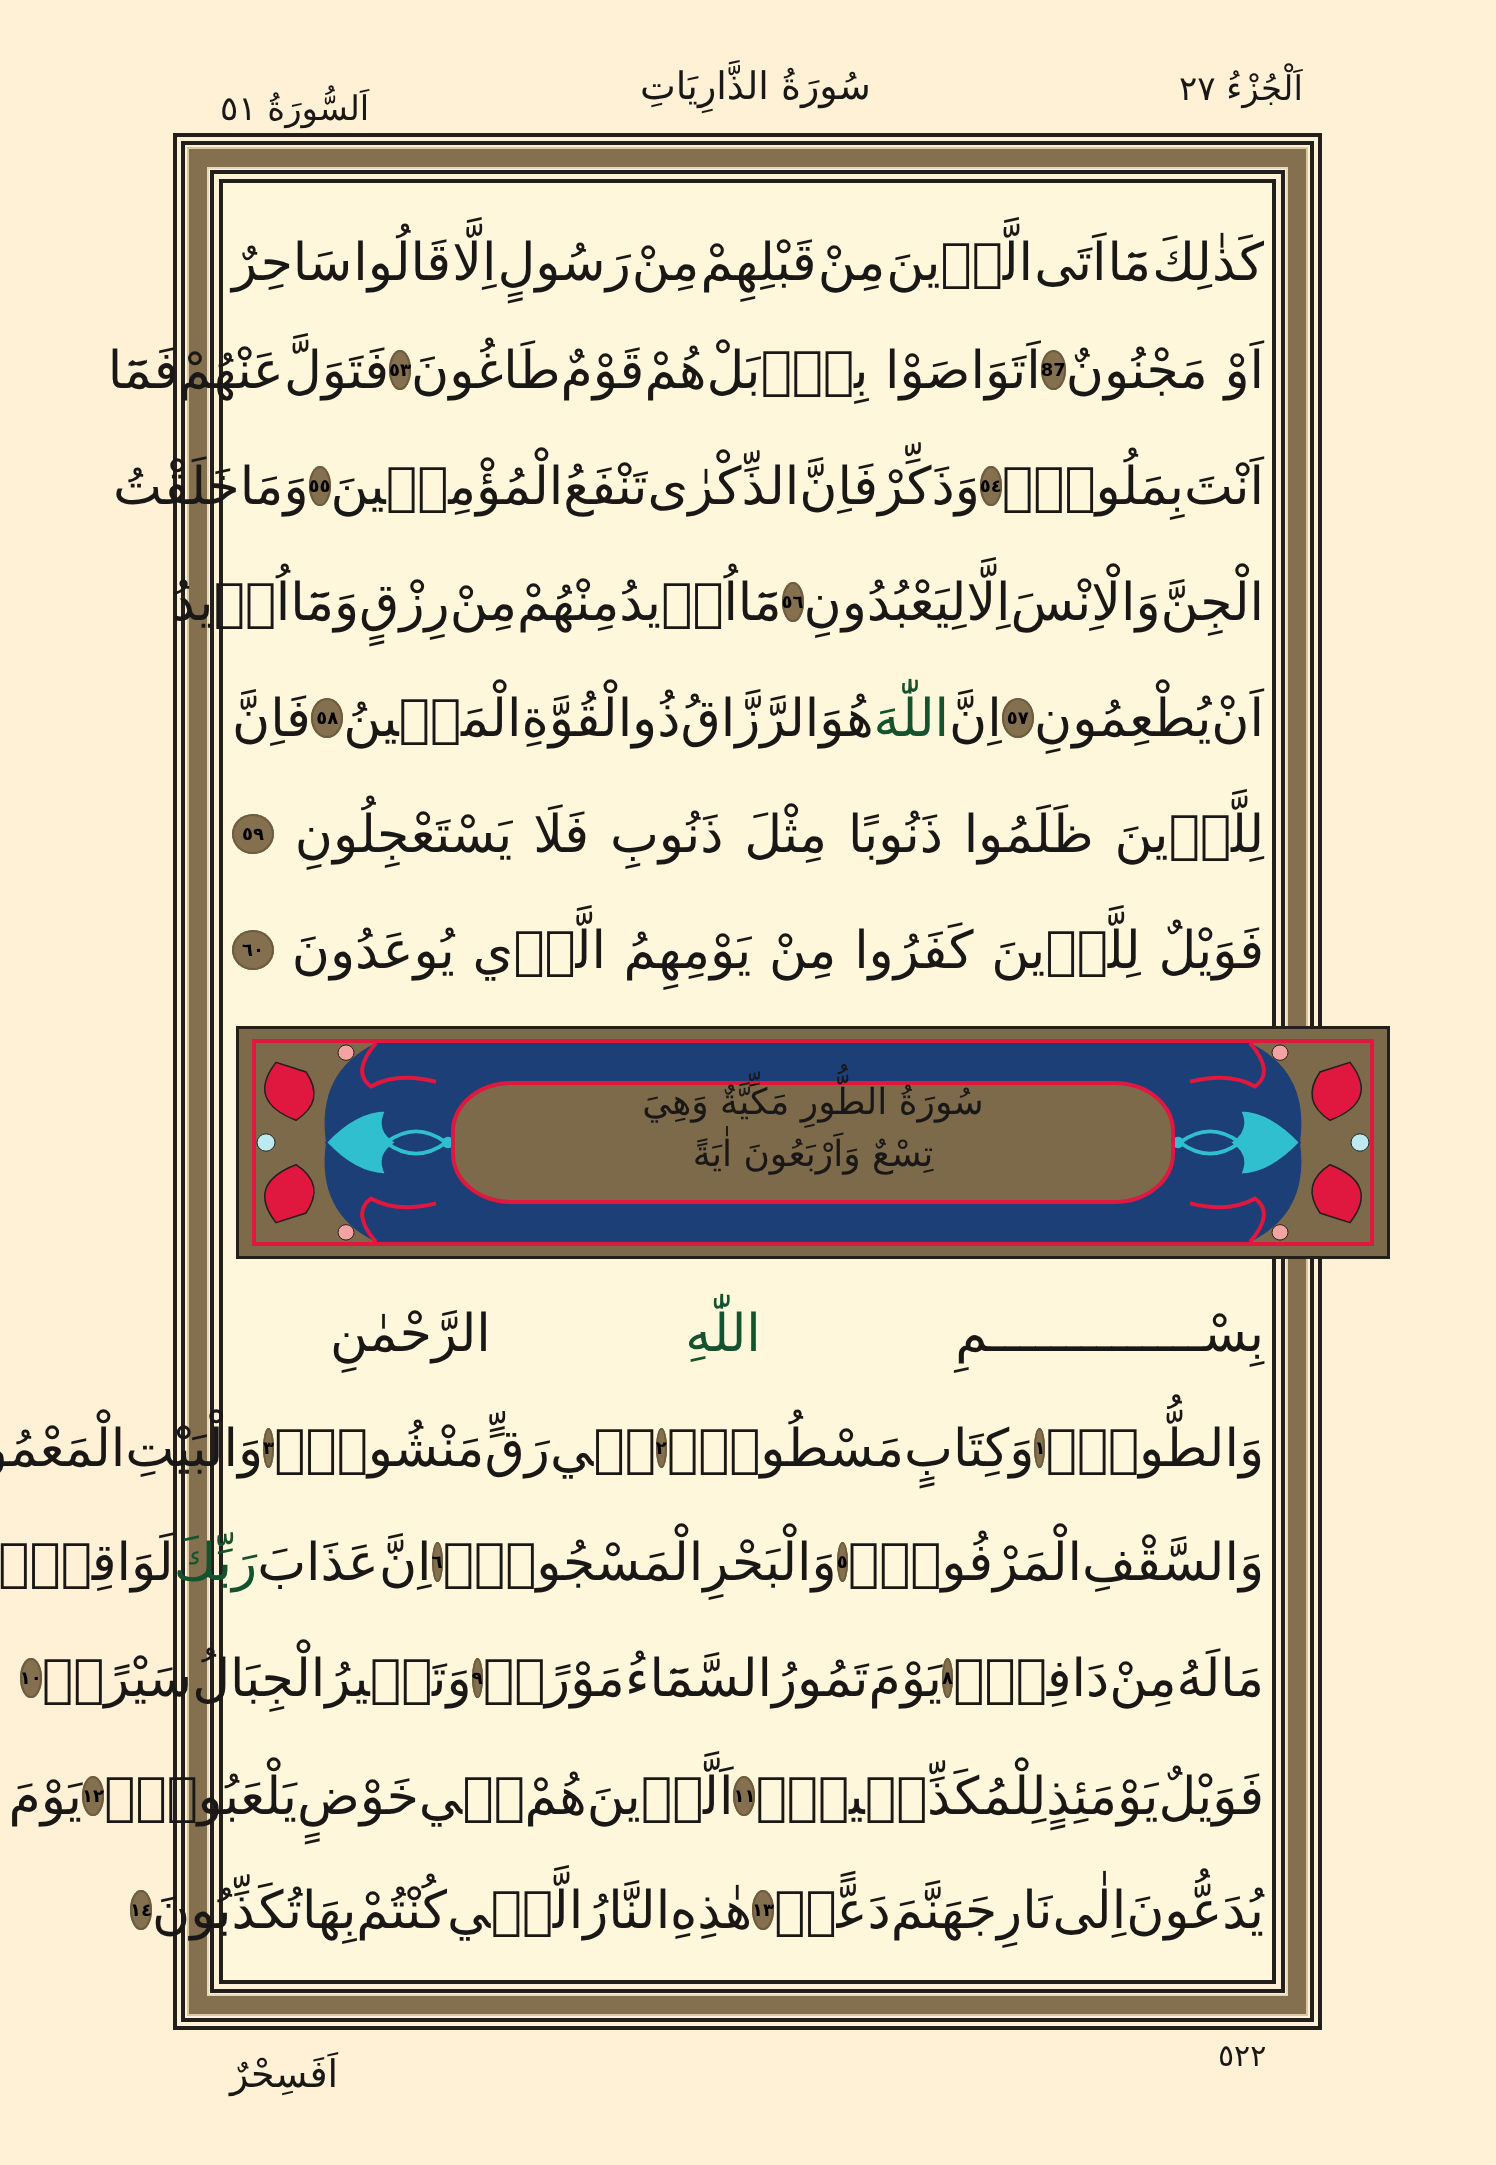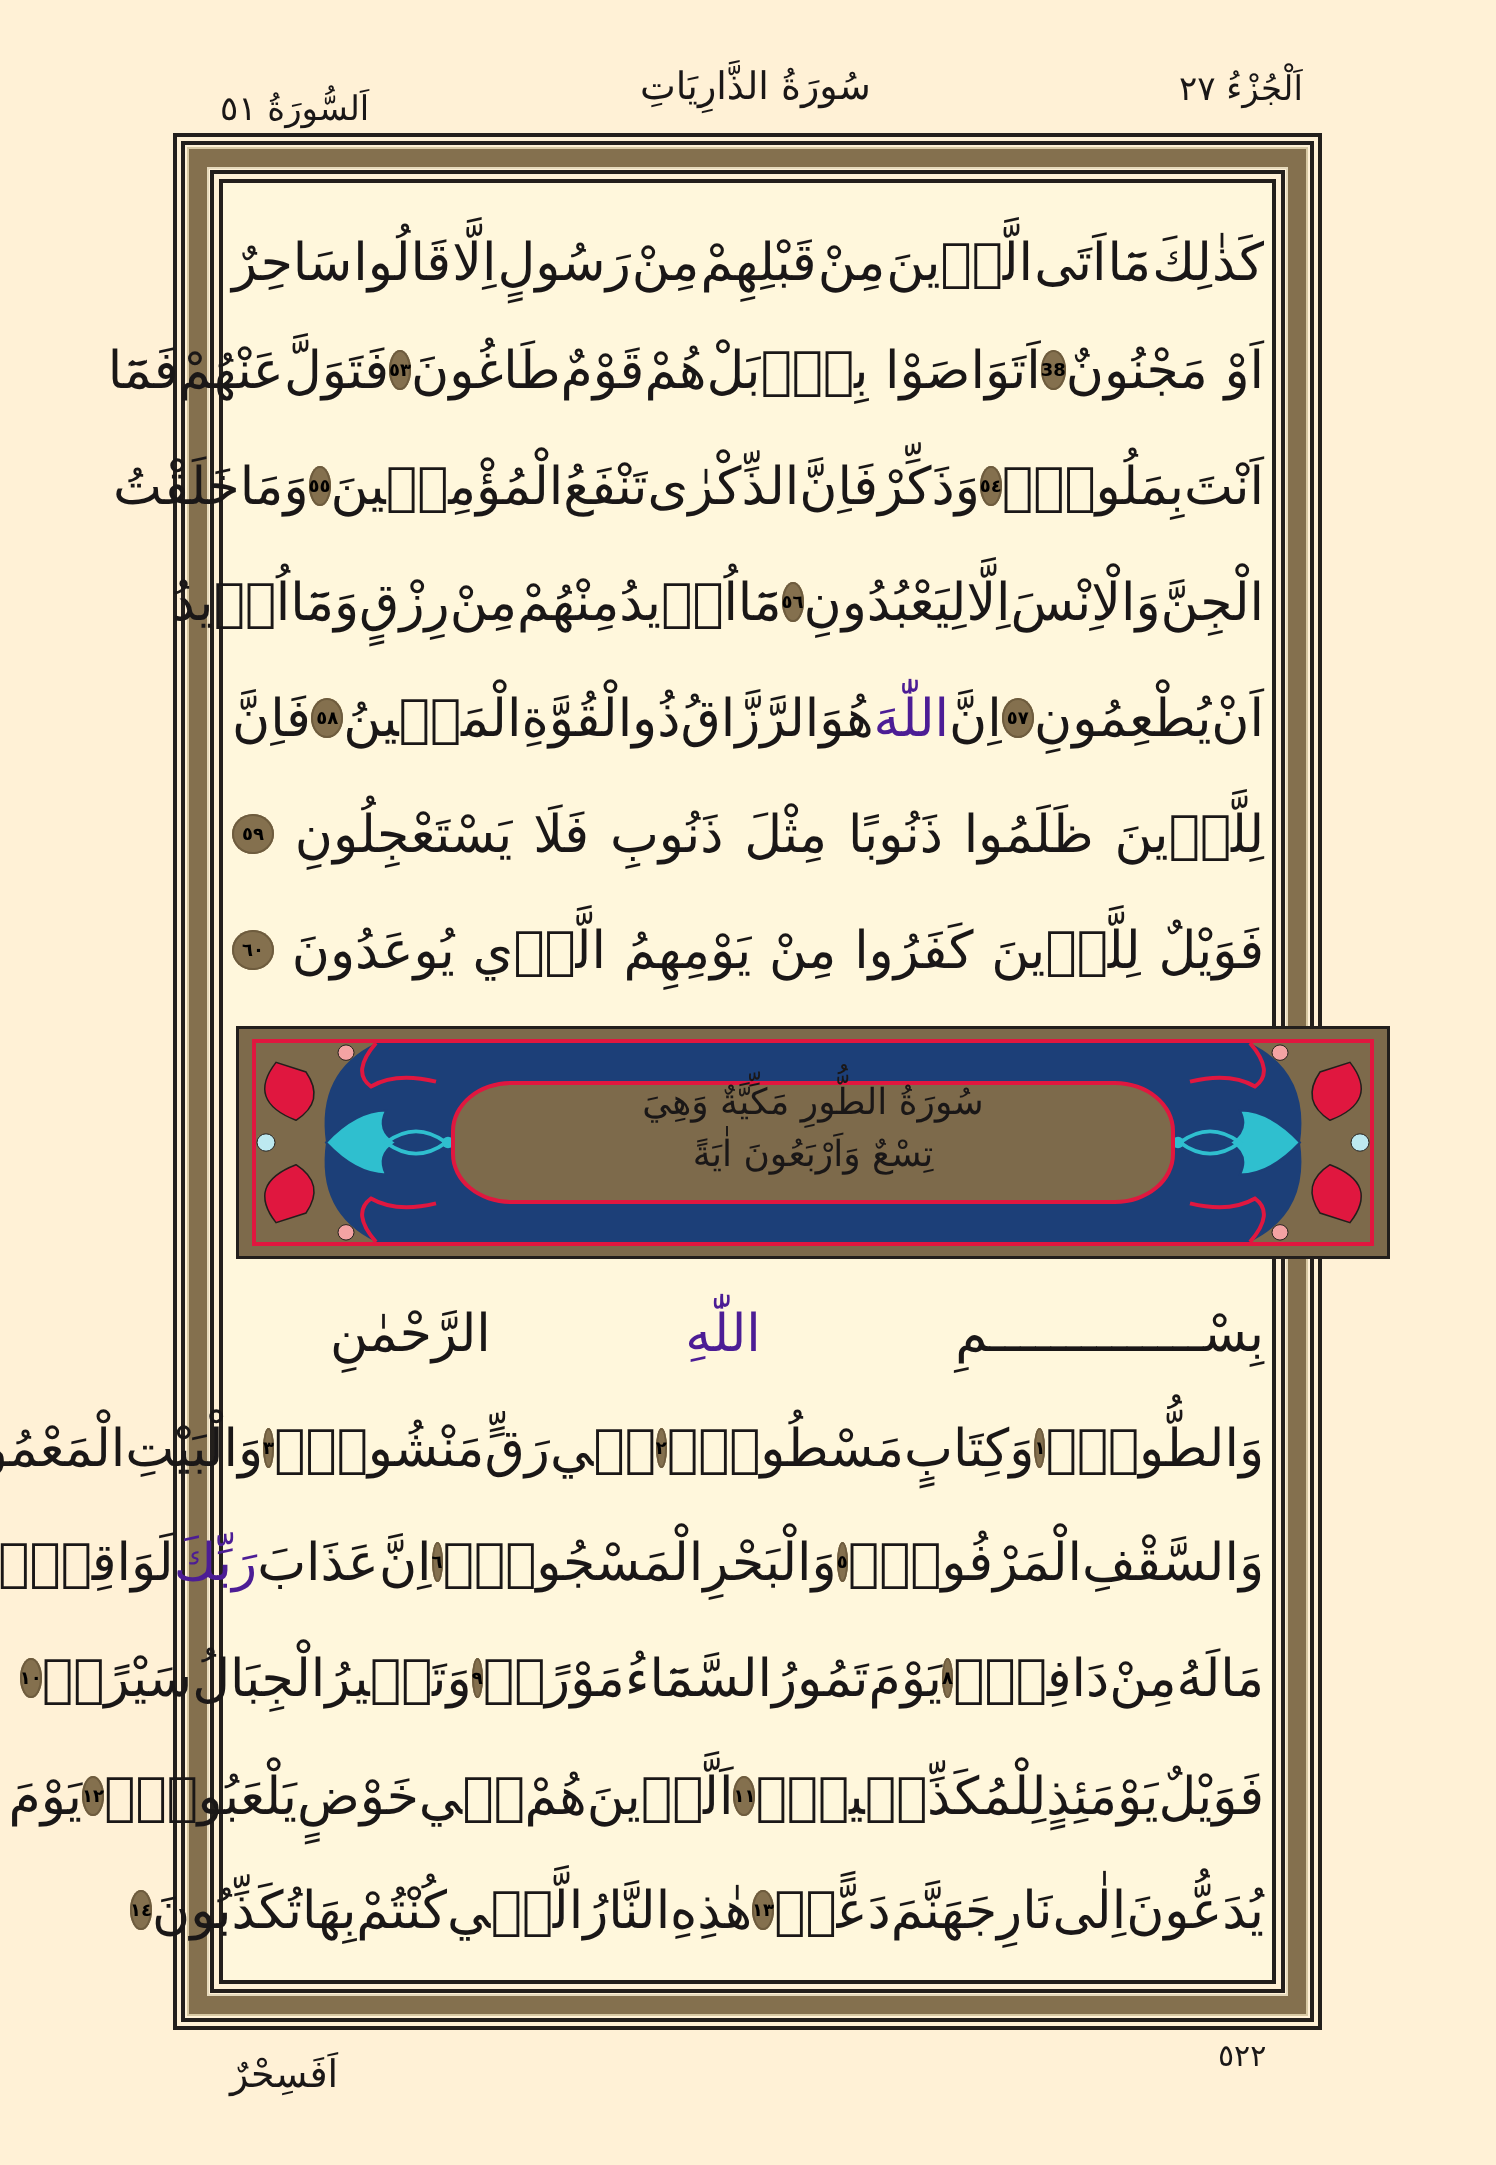--- a/index.html
+++ b/index.html
@@ -21,21 +21,21 @@
   .b5 { position:absolute; left:210px; top:170px; width:1075px; height:1823px; border:4px solid #231f1c; box-sizing:border-box; }
   .panel { position:absolute; left:219px; top:179px; width:1057px; height:1805px; border:4px solid #231f1c; box-sizing:border-box; background:#fff7dc; }
 
   .line {
     position:absolute; left:232px; width:1032px; height:100px;
     direction:rtl; text-align:justify; text-align-last:justify;
     font-size:52px; line-height:100px; white-space:nowrap;
     display:flex; justify-content:space-between; align-items:center;
   }
   .word { display:inline-block; }
-  .red { color:#4c1d95; }
+  .red { color:#14532d; }
   .marker {
     display:inline-flex; align-items:center; justify-content:center;
     width:42px; height:40px; border-radius:50%;
     background:#84704e; color:#000000; font-size:18px; font-weight:bold;
     box-shadow:0 0 0 2px #6e5c3e inset;
     font-family:"DejaVu Sans", sans-serif;
   }
 
   
   .cartouche { position:absolute; left:236px; top:1026px; width:1154px; height:233px; background:#7d6a4b; border:3px solid #231f1c; box-sizing:border-box; }
@@ -78,21 +78,21 @@
       <span class="word">مِنْ</span>
       <span class="word">قَبْلِهِمْ</span>
       <span class="word">مِنْ</span>
       <span class="word">رَسُولٍ</span>
       <span class="word">اِلَّا</span>
       <span class="word">قَالُوا</span>
       <span class="word">سَاحِرٌ</span>
     </div>
     <div class="line" style="top: 320px;">
       <span class="word">اَوْ مَجْنُونٌ</span>
-      <span class="marker">38</span>
+      <span class="marker">87</span>
       <span class="word">اَتَوَاصَوْا بِه۪ۚ</span>
       <span class="word">بَلْ</span>
       <span class="word">هُمْ</span>
       <span class="word">قَوْمٌ</span>
       <span class="word">طَاغُونَ</span>
       <span class="marker">٥٣</span>
       <span class="word">فَتَوَلَّ</span>
       <span class="word">عَنْهُمْ</span>
       <span class="word">فَمَٓا</span>
     </div>

